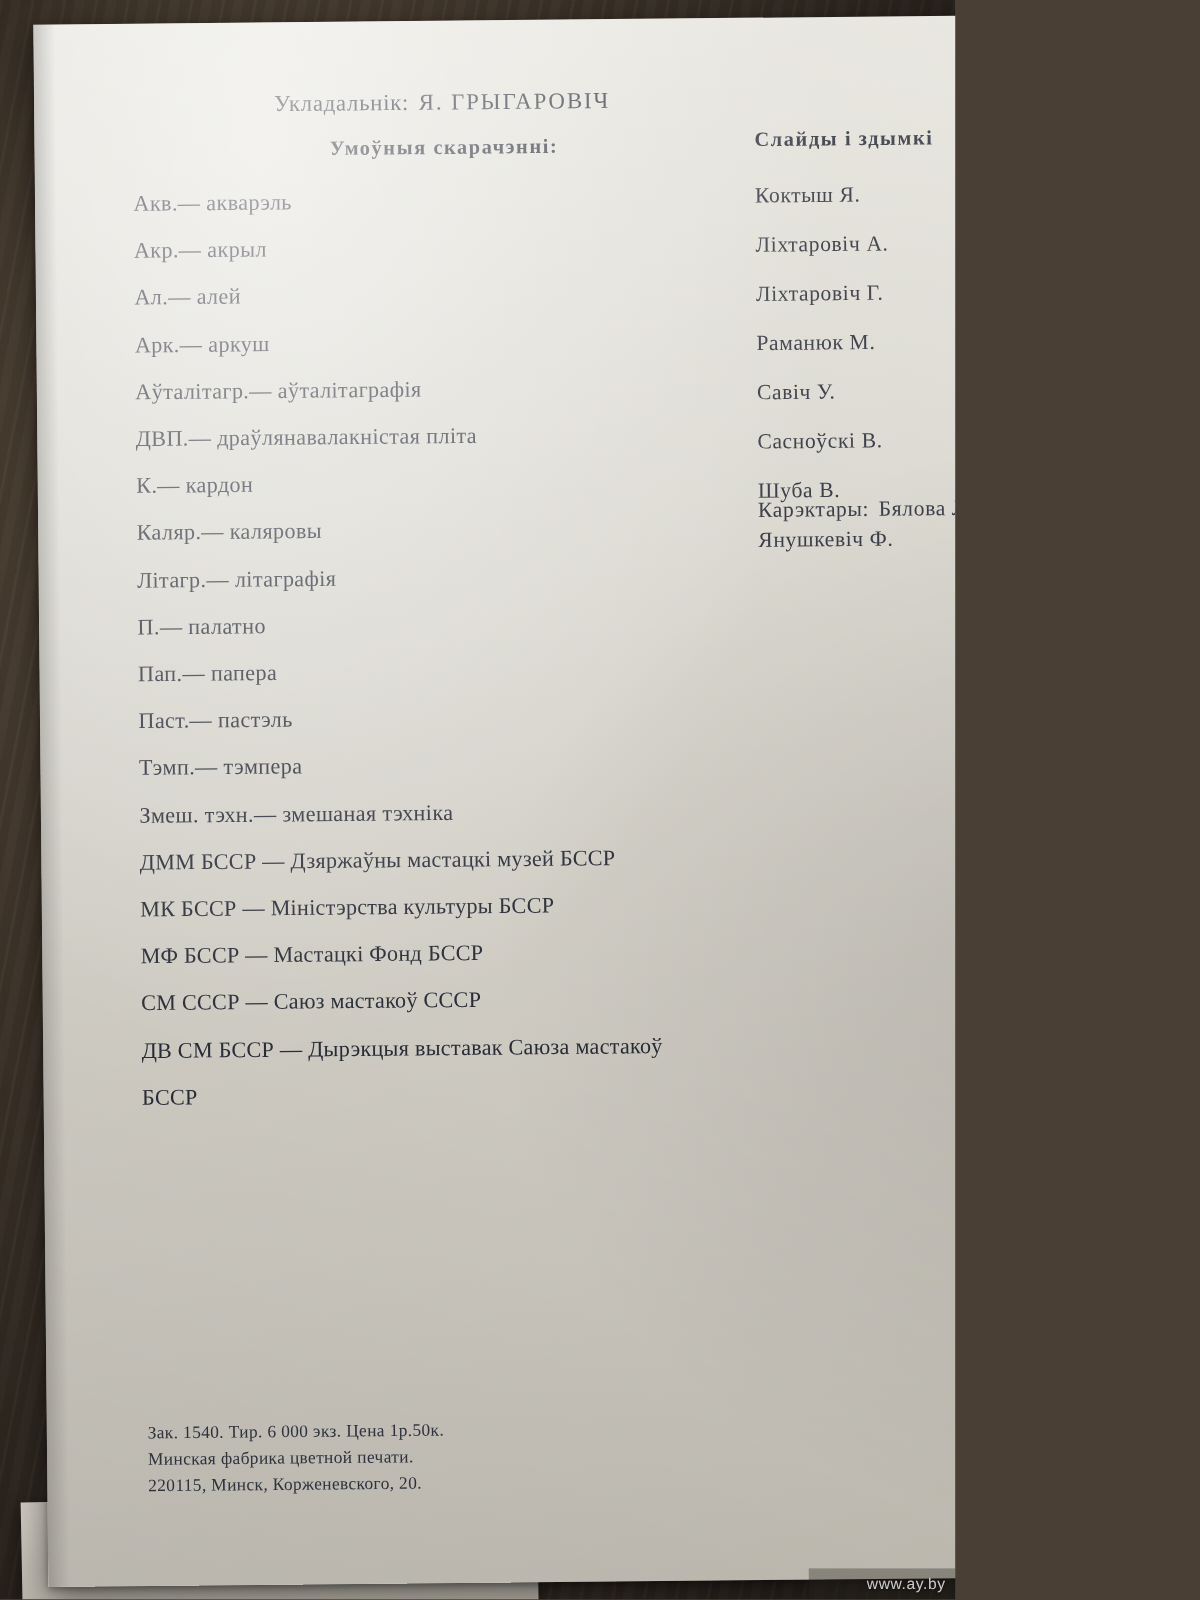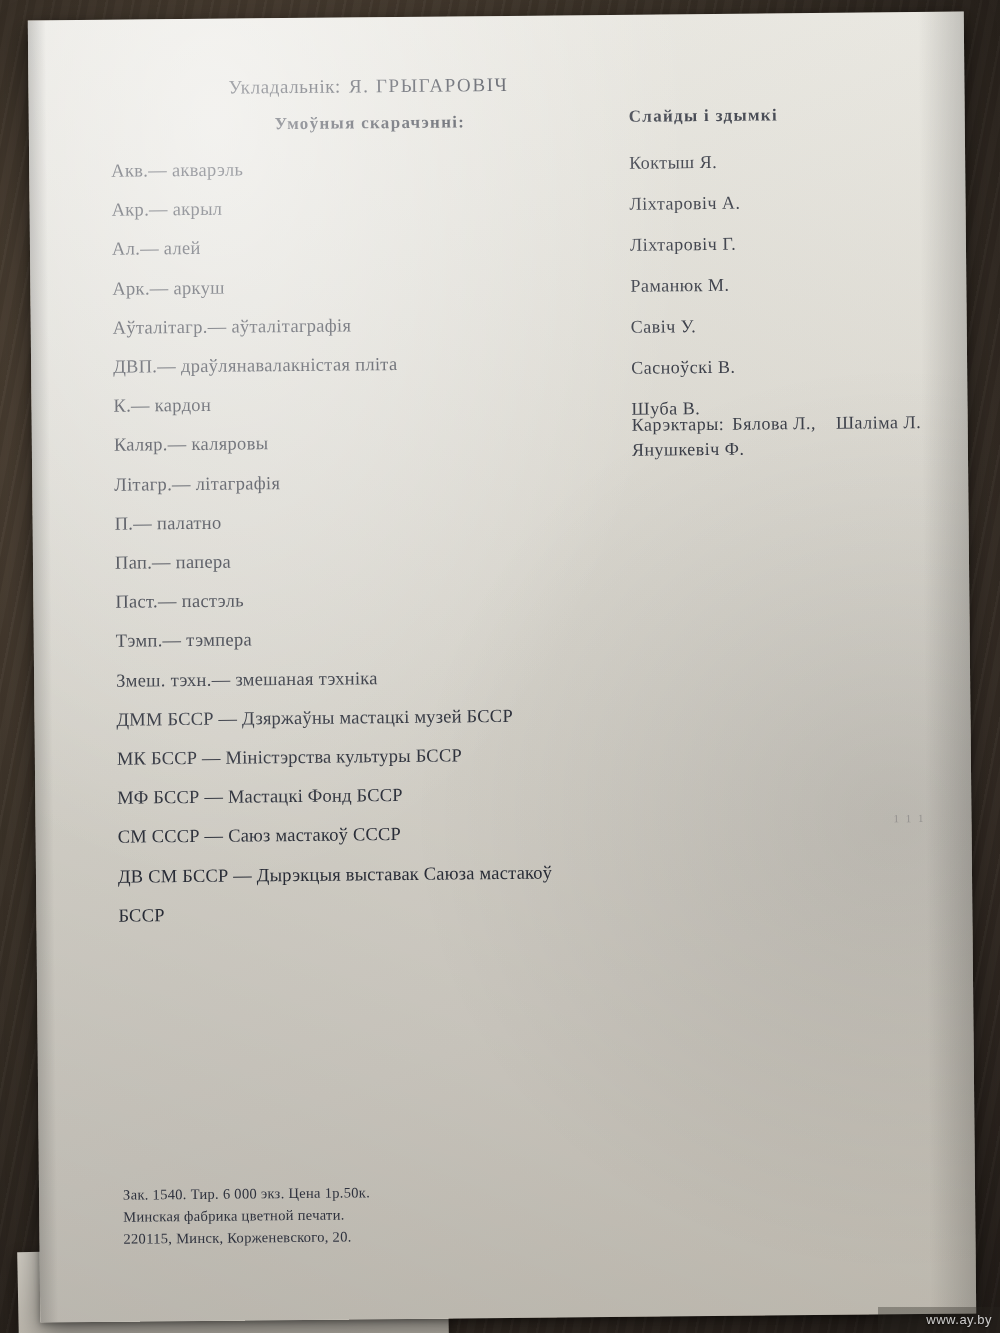--- a/index.html
+++ b/index.html
@@ -8,21 +8,21 @@
   }
   body {
     width: 1000px;
     height: 1333px;
     overflow: hidden;
     font-family: "Liberation Serif", serif;
     background: #4a3f35;
   }
   .scene {
     position: relative;
-    width: 1000px;
+    width: 796px;
     height: 1333px;
     background:
       radial-gradient(ellipse at 12% 18%, #6b5a48 0%, #4e4235 40%, #3a3029 100%),
       linear-gradient(115deg, #5a4c3d 0%, #463a2e 30%, #584a3a 55%, #3e342a 80%, #52463a 100%);
     overflow: hidden;
   }
   .wood-grain {
     position: absolute;
     inset: 0;
     background:

